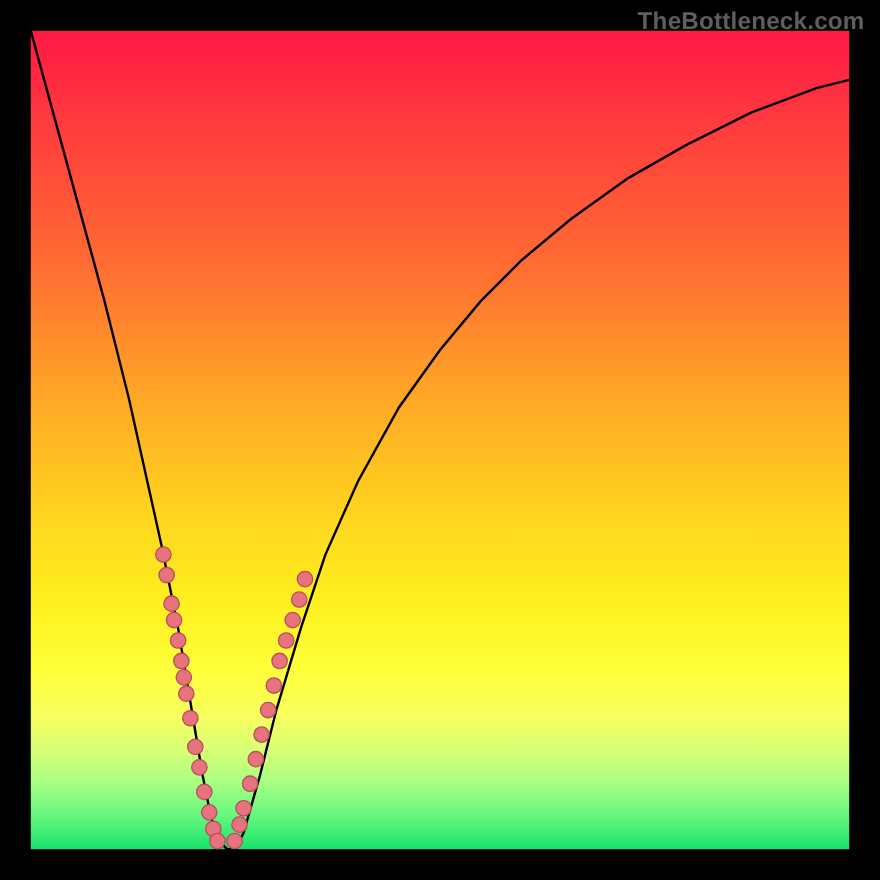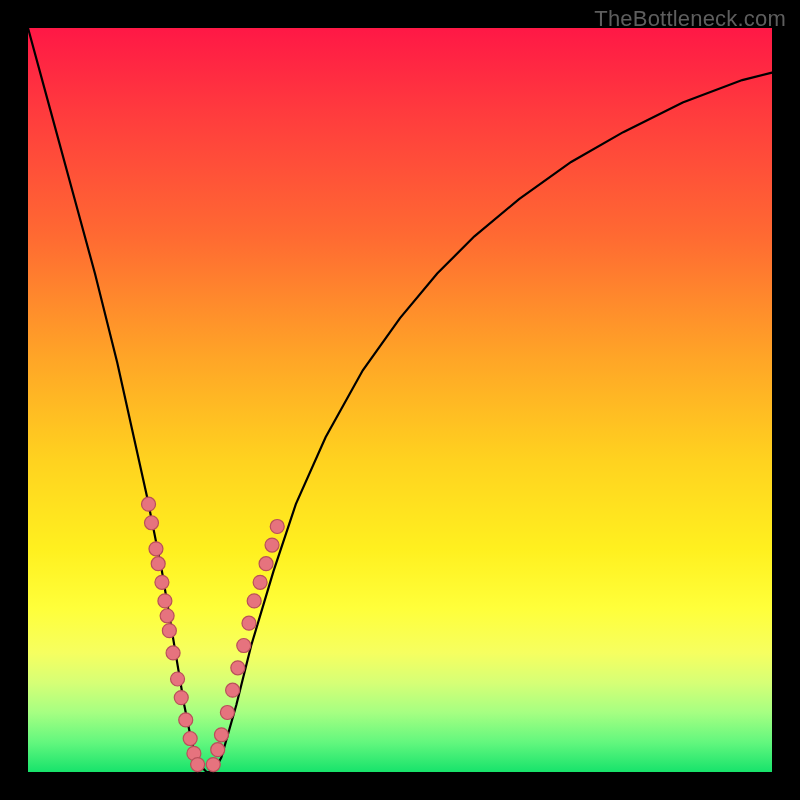--- a/index.html
+++ b/index.html
@@ -40,21 +40,21 @@
       #63f77e 96%,
       #17e36b 100%
     );
   }
   .watermark {
     position: absolute;
     top: 6px;
     right: 14px;
     color: #5e5e5e;
     font-size: 22px;
-    font-weight: 400;
+    font-weight: 700;
     letter-spacing: 0.2px;
     user-select: none;
   }
   svg.overlay {
     position: absolute;
     left: 0;
     top: 0;
     width: 744px;
     height: 744px;
     overflow: visible;

